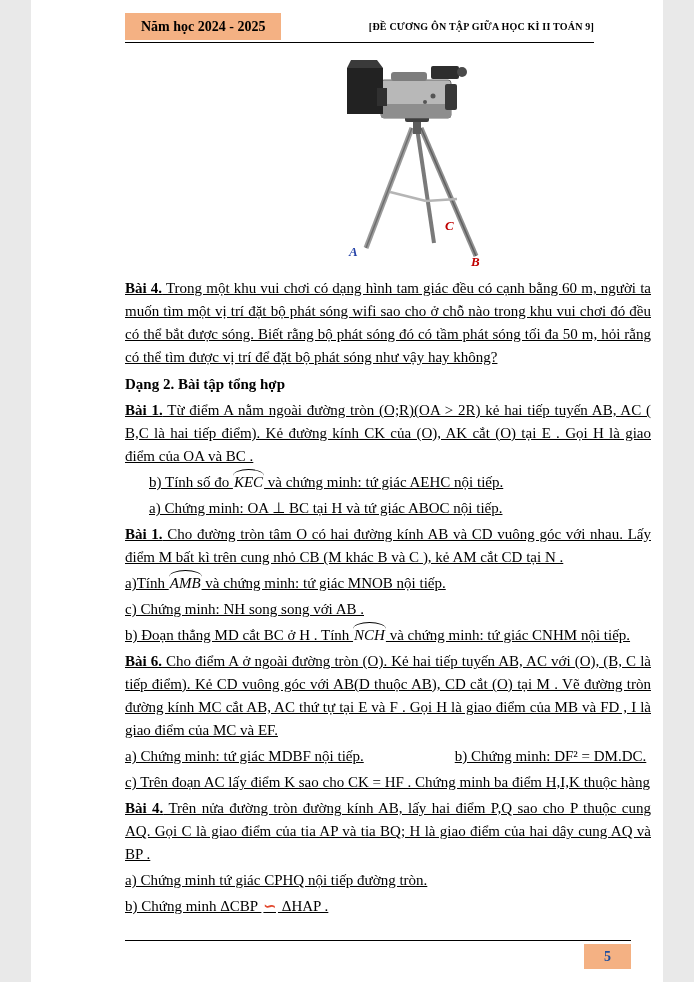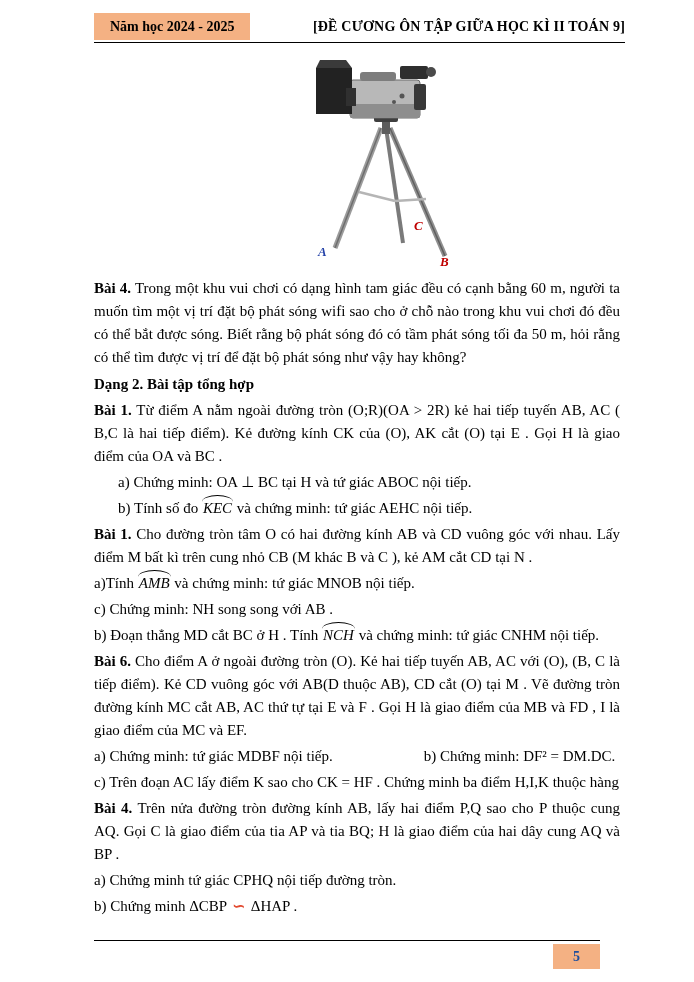--- a/index.html
+++ b/index.html
@@ -1,40 +1,40 @@
 <!DOCTYPE html>
 <html><head>
 <meta charset="utf-8">
 <style>
   * { margin:0; padding:0; box-sizing:border-box; }
   html,body { background:#e9e9e9; }
   body { font-family:"Liberation Serif", serif; }
   .page {
-    position:relative; width:694px; height:982px; background:#ffffff;
+    position:relative; width:632px; height:982px; background:#ffffff;
     margin:0 auto; overflow:hidden; color:#000;
   }
   
   .header { position:absolute; top:13px; left:94px; right:69px;
     display:flex; justify-content:space-between; align-items:center; }
   .year-box { background:#f4b183; padding:4px 16px; font-weight:bold;
     font-size:14px; line-height:19px; }
-  .doc-title { font-weight:bold; font-size:14px; letter-spacing:.2px; }
+  .doc-title { font-weight:bold; font-size:10px; letter-spacing:.2px; }
   .header-rule { position:absolute; top:42px; left:94px; right:69px;
     border-top:1.4px solid #000; }
   
   .camera-figure { position:absolute; left:302px; top:60px; width:170px; height:212px; }
   .fig-label { position:absolute; font-style:italic; font-weight:bold;
     font-size:13px; font-family:"Liberation Serif", serif; }
   .label-a { left:16px; top:184px; color:#2442a8; }
   .label-b { left:138px; top:194px; color:#c00000; }
   .label-c { left:112px; top:158px; color:#c00000; }
   
   .main { position:absolute; top:277px; left:94px; width:526px;
     font-size:15px; line-height:23px; text-align:justify; }
-  .para { margin-bottom:3px; }
+  .para { margin-bottom:3px;text-decoration:underline; }
   .lead { font-weight:bold; }
   .heading { font-weight:bold; text-align:left; margin:4px 0 3px 0; }
   .indent { padding-left:24px; }
   .gap-left { margin-left:46px;padding-left:45px; }
   .arc { position:relative; font-style:italic; display:inline-block; padding:0 1px; }
   .arc::before { content:""; position:absolute; top:-2px; left:0; right:0;
     height:7px; border-top:1.2px solid #000;
     border-top-left-radius:60% 100%; border-top-right-radius:60% 100%; }
   .sim { color:#e2492f; font-weight:bold; padding:0 2px; }
   
@@ -91,22 +91,22 @@
     <span class="fig-label label-c">C</span>
   </figure>
 
   <div class="main">
 
     <p class="para"><b class="lead">Bài 4.</b><span> Trong một khu vui chơi có dạng hình tam giác đều có cạnh bằng 60 m, người ta muốn tìm một vị trí đặt bộ phát sóng wifi sao cho ở chỗ nào trong khu vui chơi đó đều có thể bắt được sóng. Biết rằng bộ phát sóng đó có tầm phát sóng tối đa 50 m, hỏi rằng có thể tìm được vị trí để đặt bộ phát sóng như vậy hay không?</span></p>
 
     <p class="heading">Dạng 2. Bài tập tổng hợp</p>
 
     <p class="para"><b class="lead">Bài 1.</b><span> Từ điểm A nằm ngoài đường tròn (O;R)(OA &gt; 2R) kẻ hai tiếp tuyến AB, AC ( B,C là hai tiếp điểm). Kẻ đường kính CK của (O), AK cắt (O) tại E . Gọi H là giao điểm của OA và BC .</span></p>
+    <p class="para indent"><span>b)  Tính số đo </span><span class="arc">KEC</span><span> và chứng minh: tứ giác AEHC nội tiếp.</span></p>
     <p class="para indent">a)  Chứng minh: OA ⊥ BC tại H và tứ giác ABOC nội tiếp.</p>
-    <p class="para indent"><span>b)  Tính số đo </span><span class="arc">KEC</span><span> và chứng minh: tứ giác AEHC nội tiếp.</span></p>
 
     <p class="para"><b class="lead">Bài 1.</b><span> Cho đường tròn tâm O có hai đường kính AB và CD vuông góc với nhau. Lấy điểm M bất kì trên cung nhỏ CB (M khác B và C ), kẻ AM cắt CD tại N .</span></p>
     <p class="para"><span>a)Tính </span><span class="arc">AMB</span><span> và chứng minh: tứ giác MNOB nội tiếp.</span></p>
     <p class="para">c) Chứng minh: NH song song với AB .</p>
     <p class="para"><span>b) Đoạn thẳng MD cắt BC ở H . Tính </span><span class="arc">NCH</span><span> và chứng minh: tứ giác CNHM nội tiếp.</span></p>
 
     <p class="para"><b class="lead">Bài 6.</b><span> Cho điểm A ở ngoài đường tròn (O). Kẻ hai tiếp tuyến AB, AC với (O), (B, C là tiếp điểm). Kẻ CD vuông góc với AB(D thuộc AB), CD cắt (O) tại M . Vẽ đường tròn đường kính MC cắt AB, AC thứ tự tại E và F . Gọi H là giao điểm của MB và FD , I là giao điểm của MC và EF.</span></p>
     <p class="para"><span>a) Chứng minh: tứ giác MDBF nội tiếp.</span><span class="gap-left">b) Chứng minh: DF² = DM.DC.</span></p>
     <p class="para">c) Trên đoạn AC lấy điểm K sao cho CK = HF . Chứng minh ba điểm H,I,K thuộc hàng</p>
 

